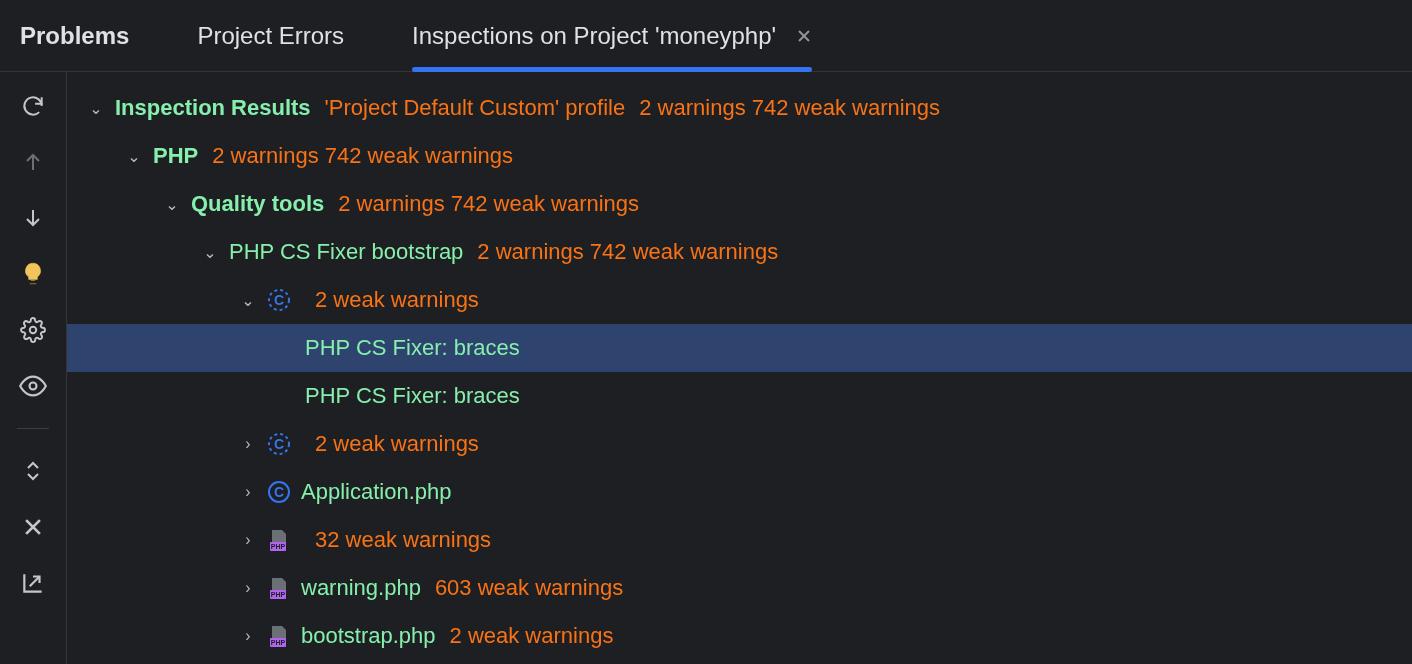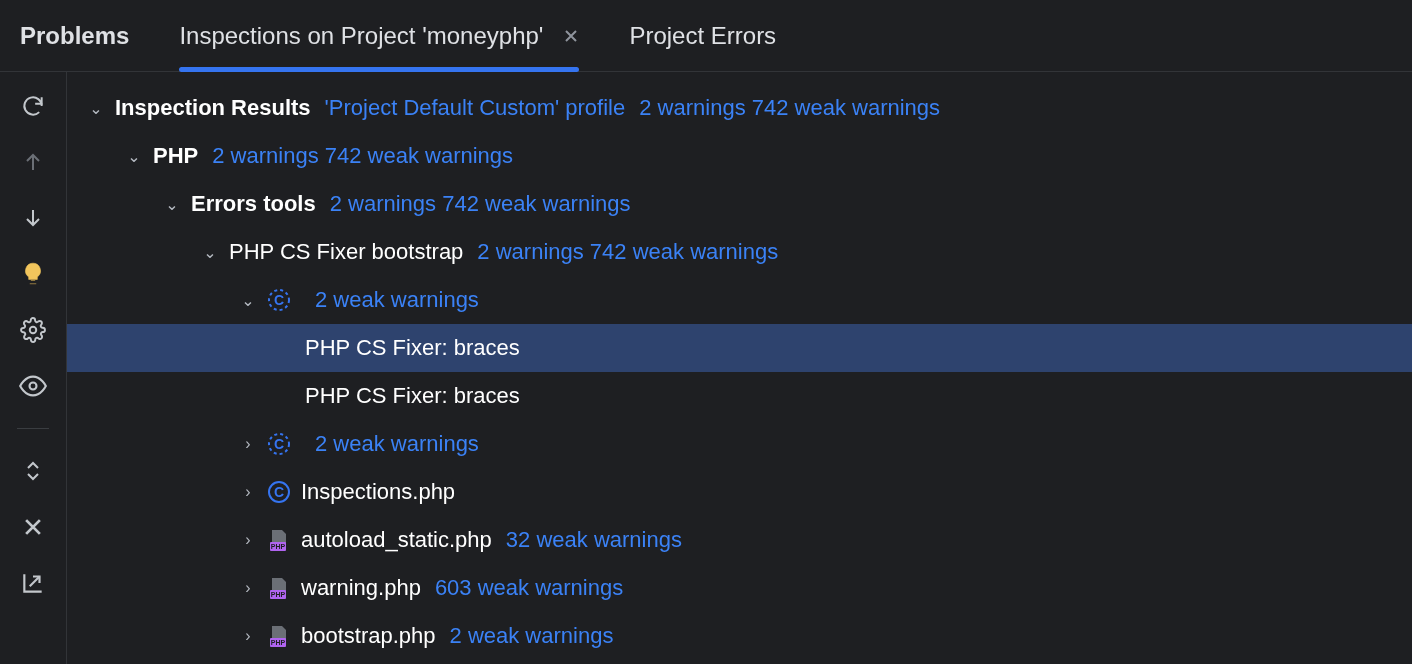--- a/index.html
+++ b/index.html
@@ -12,21 +12,21 @@
     height: 664px;
     overflow: hidden;
     display: flex;
     flex-direction: column;
   }
   .tabs {
     display: flex;
     align-items: center;
     height: 72px;
     padding: 0 20px;
-    gap: 50px;
+    gap: 68px;
     border-bottom: 1px solid #323438;
   }
   .tab {
     display: flex;
     align-items: center;
     gap: 10px;
     height: 100%;
     position: relative;
     font-size: 24px;
     color: #dfe1e5;
@@ -95,43 +95,43 @@
     flex-shrink: 0;
   }
   .chev.empty { visibility: hidden; }
   .file-icon {
     width: 24px; height: 24px;
     margin-right: 10px;
     display: inline-flex;
     align-items: center; justify-content: center;
     flex-shrink: 0;
   }
-  .label { color: #ffffff; }
+  .label { color: #86efac; }
   .label.bold { font-weight: 700; }
-  .meta { color: #3b82f6; margin-left: 14px; }
+  .meta { color: #f97316; margin-left: 14px; }
   svg { display: block; }
 </style>
 </head>
 <body>
 
 <div class="tabs">
   <div class="tab bold">
     <span>Problems</span>
+  </div>
+  <div class="tab">
+    <span>Project Errors</span>
   </div>
   <div class="tab active">
     <span>Inspections on Project 'moneyphp'</span>
     <span class="close">
       <svg width="16" height="16" viewBox="0 0 16 16">
           <path d="M3 3 L13 13 M13 3 L3 13" stroke="currentColor" stroke-width="2" fill="none"></path>
         </svg>
     </span>
   </div>
-  <div class="tab">
-    <span>Project Errors</span>
-  </div>
 </div>
 
 <div class="body">
 
   <div class="sidebar">
     <div class="icon-btn">
       <svg width="26" height="26" viewBox="0 0 24 24" fill="none" stroke="currentColor" stroke-width="1.8">
         <path d="M20 12a8 8 0 1 0-2.3 5.6"></path>
           <path d="M20 4v6h-6"></path>
       </svg>
@@ -193,21 +193,21 @@
    <span class="meta">'Project Default Custom' profile</span>
         <span class="meta">2 warnings 742 weak warnings</span>
   </div>
       <div class="row" style="padding-left:58px">
     <span class="chev">⌄</span>
         <span class="label bold">PHP</span>
         <span class="meta">2 warnings 742 weak warnings</span>
   </div>
       <div class="row" style="padding-left:96px">
     <span class="chev">⌄</span>
-        <span class="label bold">Errors tools</span>
+        <span class="label bold">Quality tools</span>
         <span class="meta">2 warnings 742 weak warnings</span>
   </div>
       <div class="row" style="padding-left:134px">
     <span class="chev">⌄</span>
         <span class="label">PHP CS Fixer bootstrap</span>
         <span class="meta">2 warnings 742 weak warnings</span>
   </div>
       <div class="row" style="padding-left:172px">
     <span class="chev">⌄</span>
         <span class="file-icon">
@@ -237,32 +237,31 @@
         <span class="meta">2 weak warnings</span>
   </div>
       <div class="row" style="padding-left:172px">
     <span class="chev">›</span>
         <span class="file-icon">
           <svg width="24" height="24" viewBox="0 0 24 24">
             <circle cx="12" cy="12" r="10" fill="none" stroke="#3574f0" stroke-width="2"></circle>
             <text x="12" y="17" text-anchor="middle" font-size="14" fill="#3574f0" font-weight="bold">C</text>
           </svg>
         </span>
-        <span class="label">Inspections.php</span>
+        <span class="label">Application.php</span>
   </div>
       <div class="row" style="padding-left:172px">
     <span class="chev">›</span>
         <span class="file-icon">
           <svg width="24" height="24" viewBox="0 0 24 24">
             <path d="M5 2h10l4 4v16H5z" fill="#6b6f76"></path>
             <rect x="3" y="14" width="16" height="9" rx="1" fill="#b064f0"></rect>
             <text x="11" y="21" text-anchor="middle" font-size="7" fill="#1e1f22" font-weight="bold">PHP</text>
           </svg>
         </span>
-        <span class="label">autoload_static.php</span>
         <span class="meta">32 weak warnings</span>
   </div>
       <div class="row" style="padding-left:172px">
     <span class="chev">›</span>
         <span class="file-icon">
           <svg width="24" height="24" viewBox="0 0 24 24">
             <path d="M5 2h10l4 4v16H5z" fill="#6b6f76"></path>
             <rect x="3" y="14" width="16" height="9" rx="1" fill="#b064f0"></rect>
             <text x="11" y="21" text-anchor="middle" font-size="7" fill="#1e1f22" font-weight="bold">PHP</text>
           </svg>

